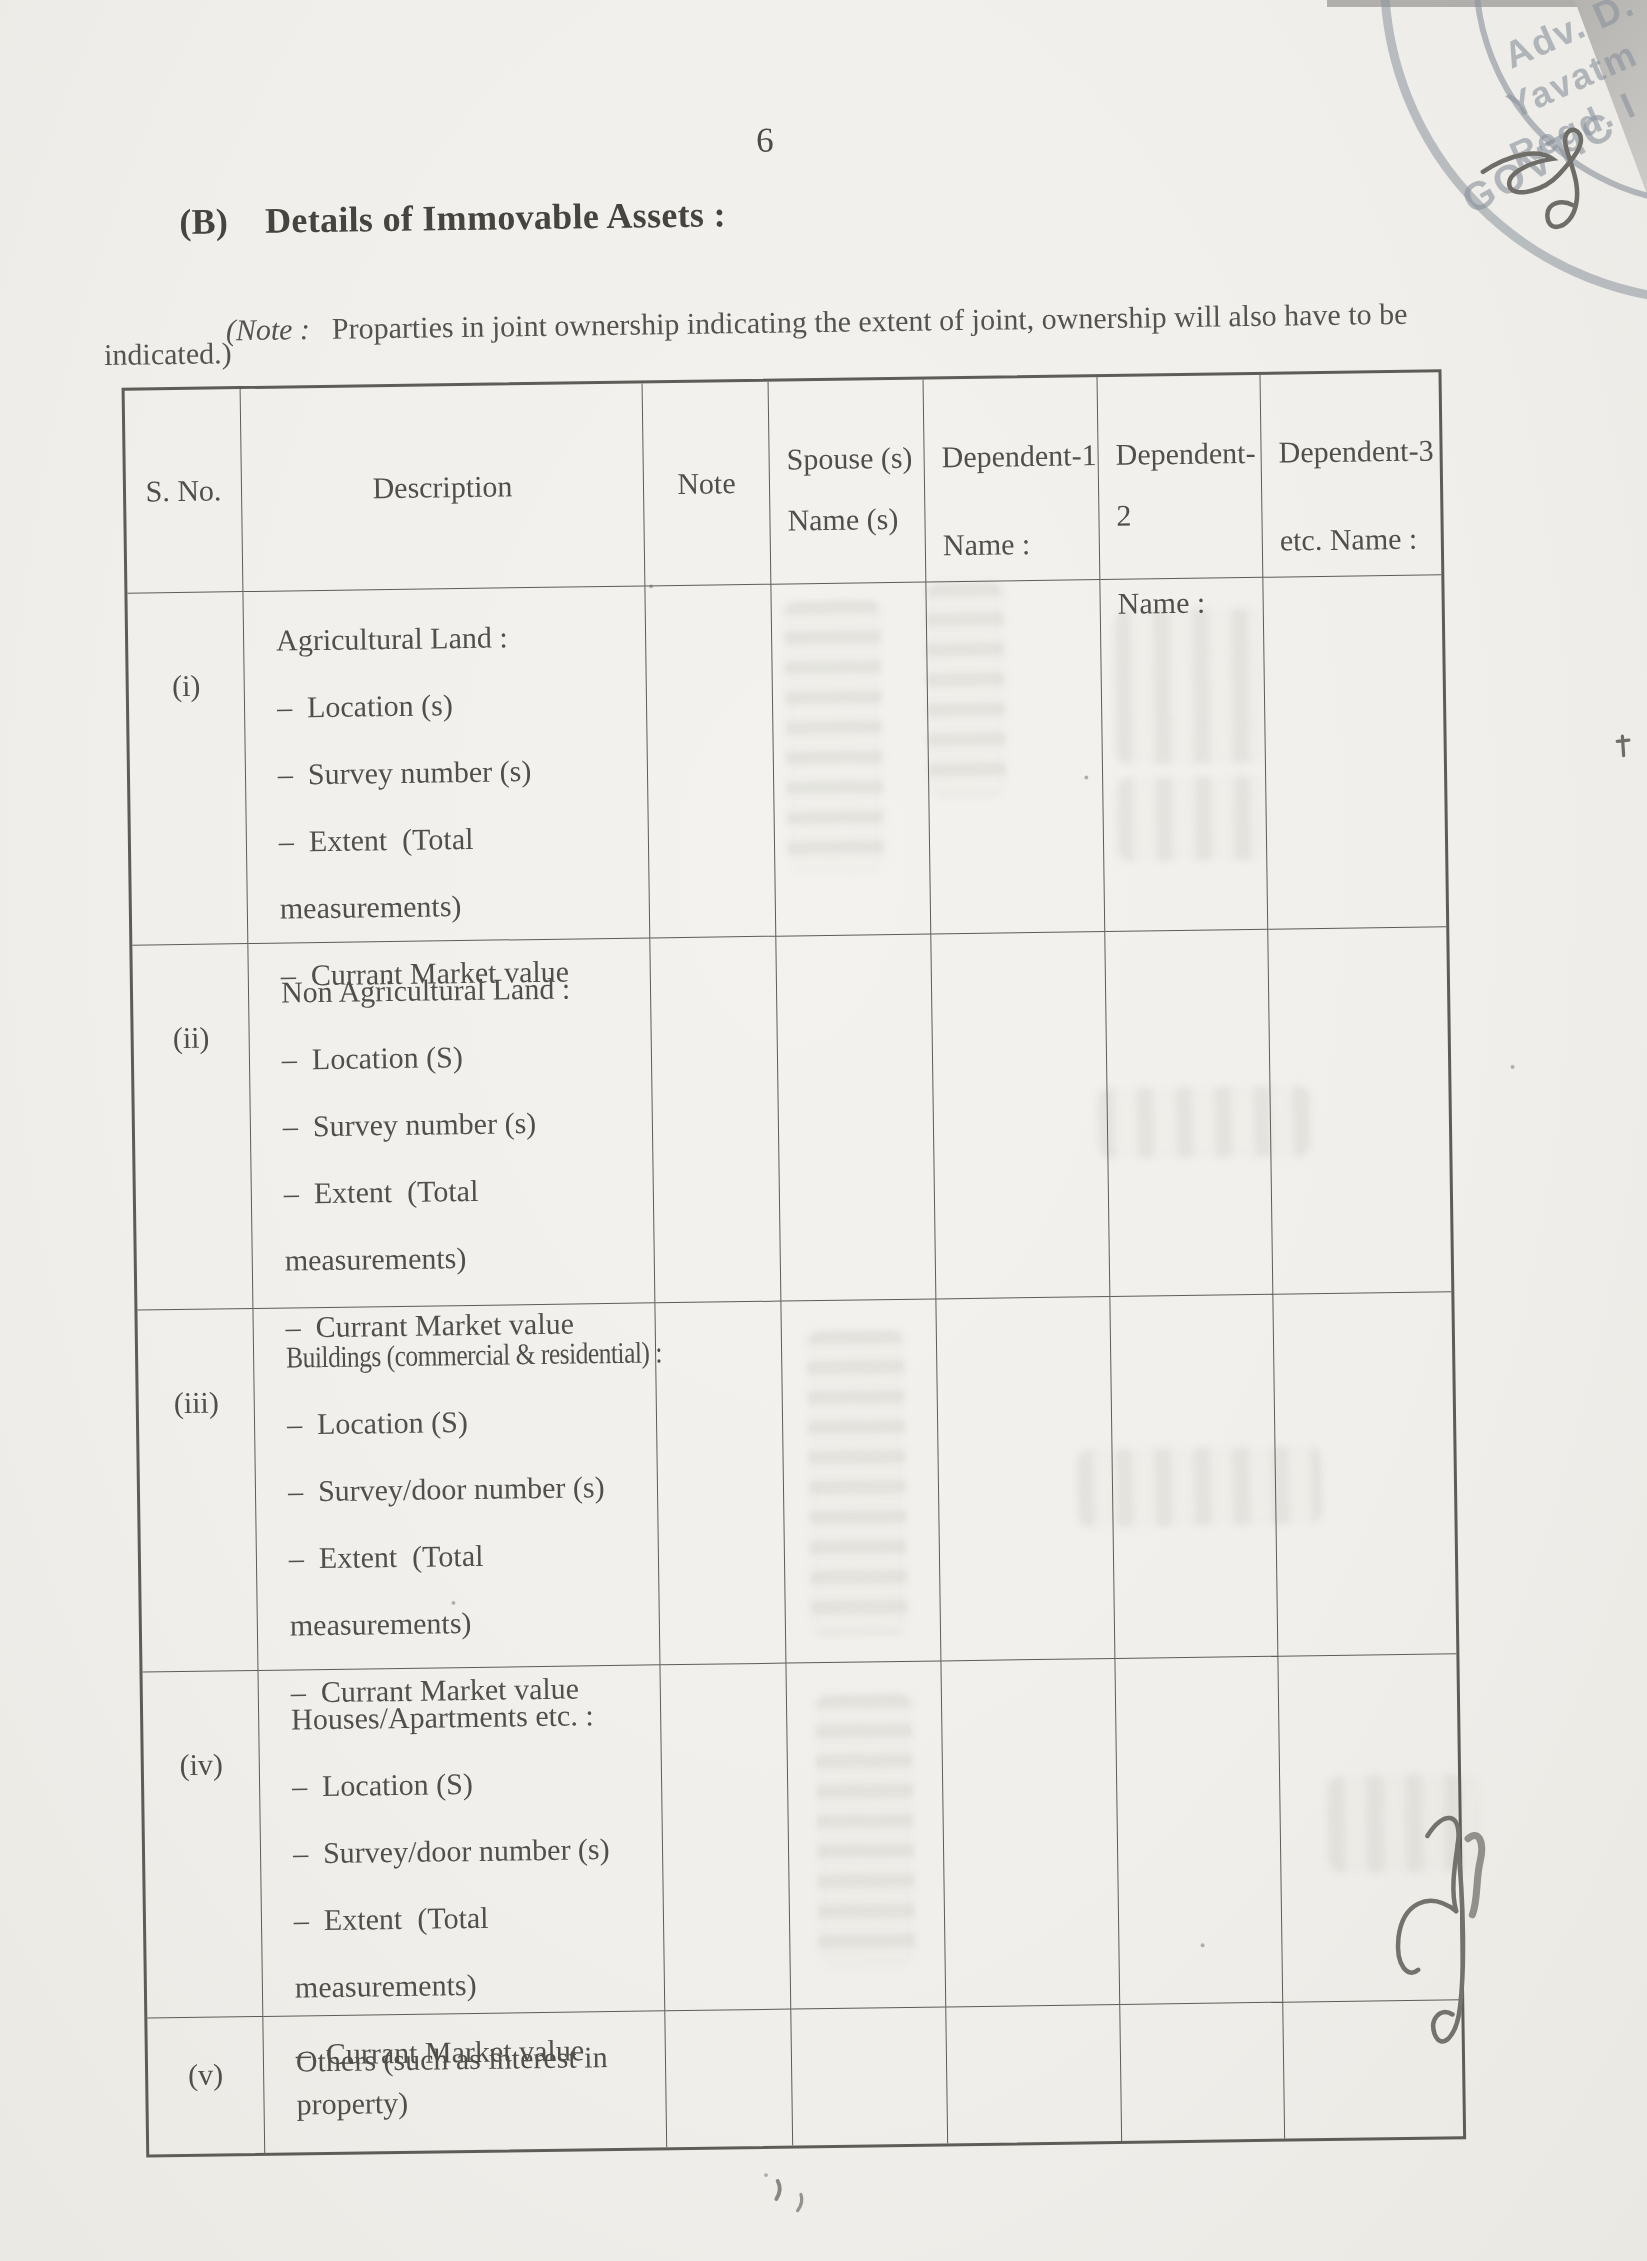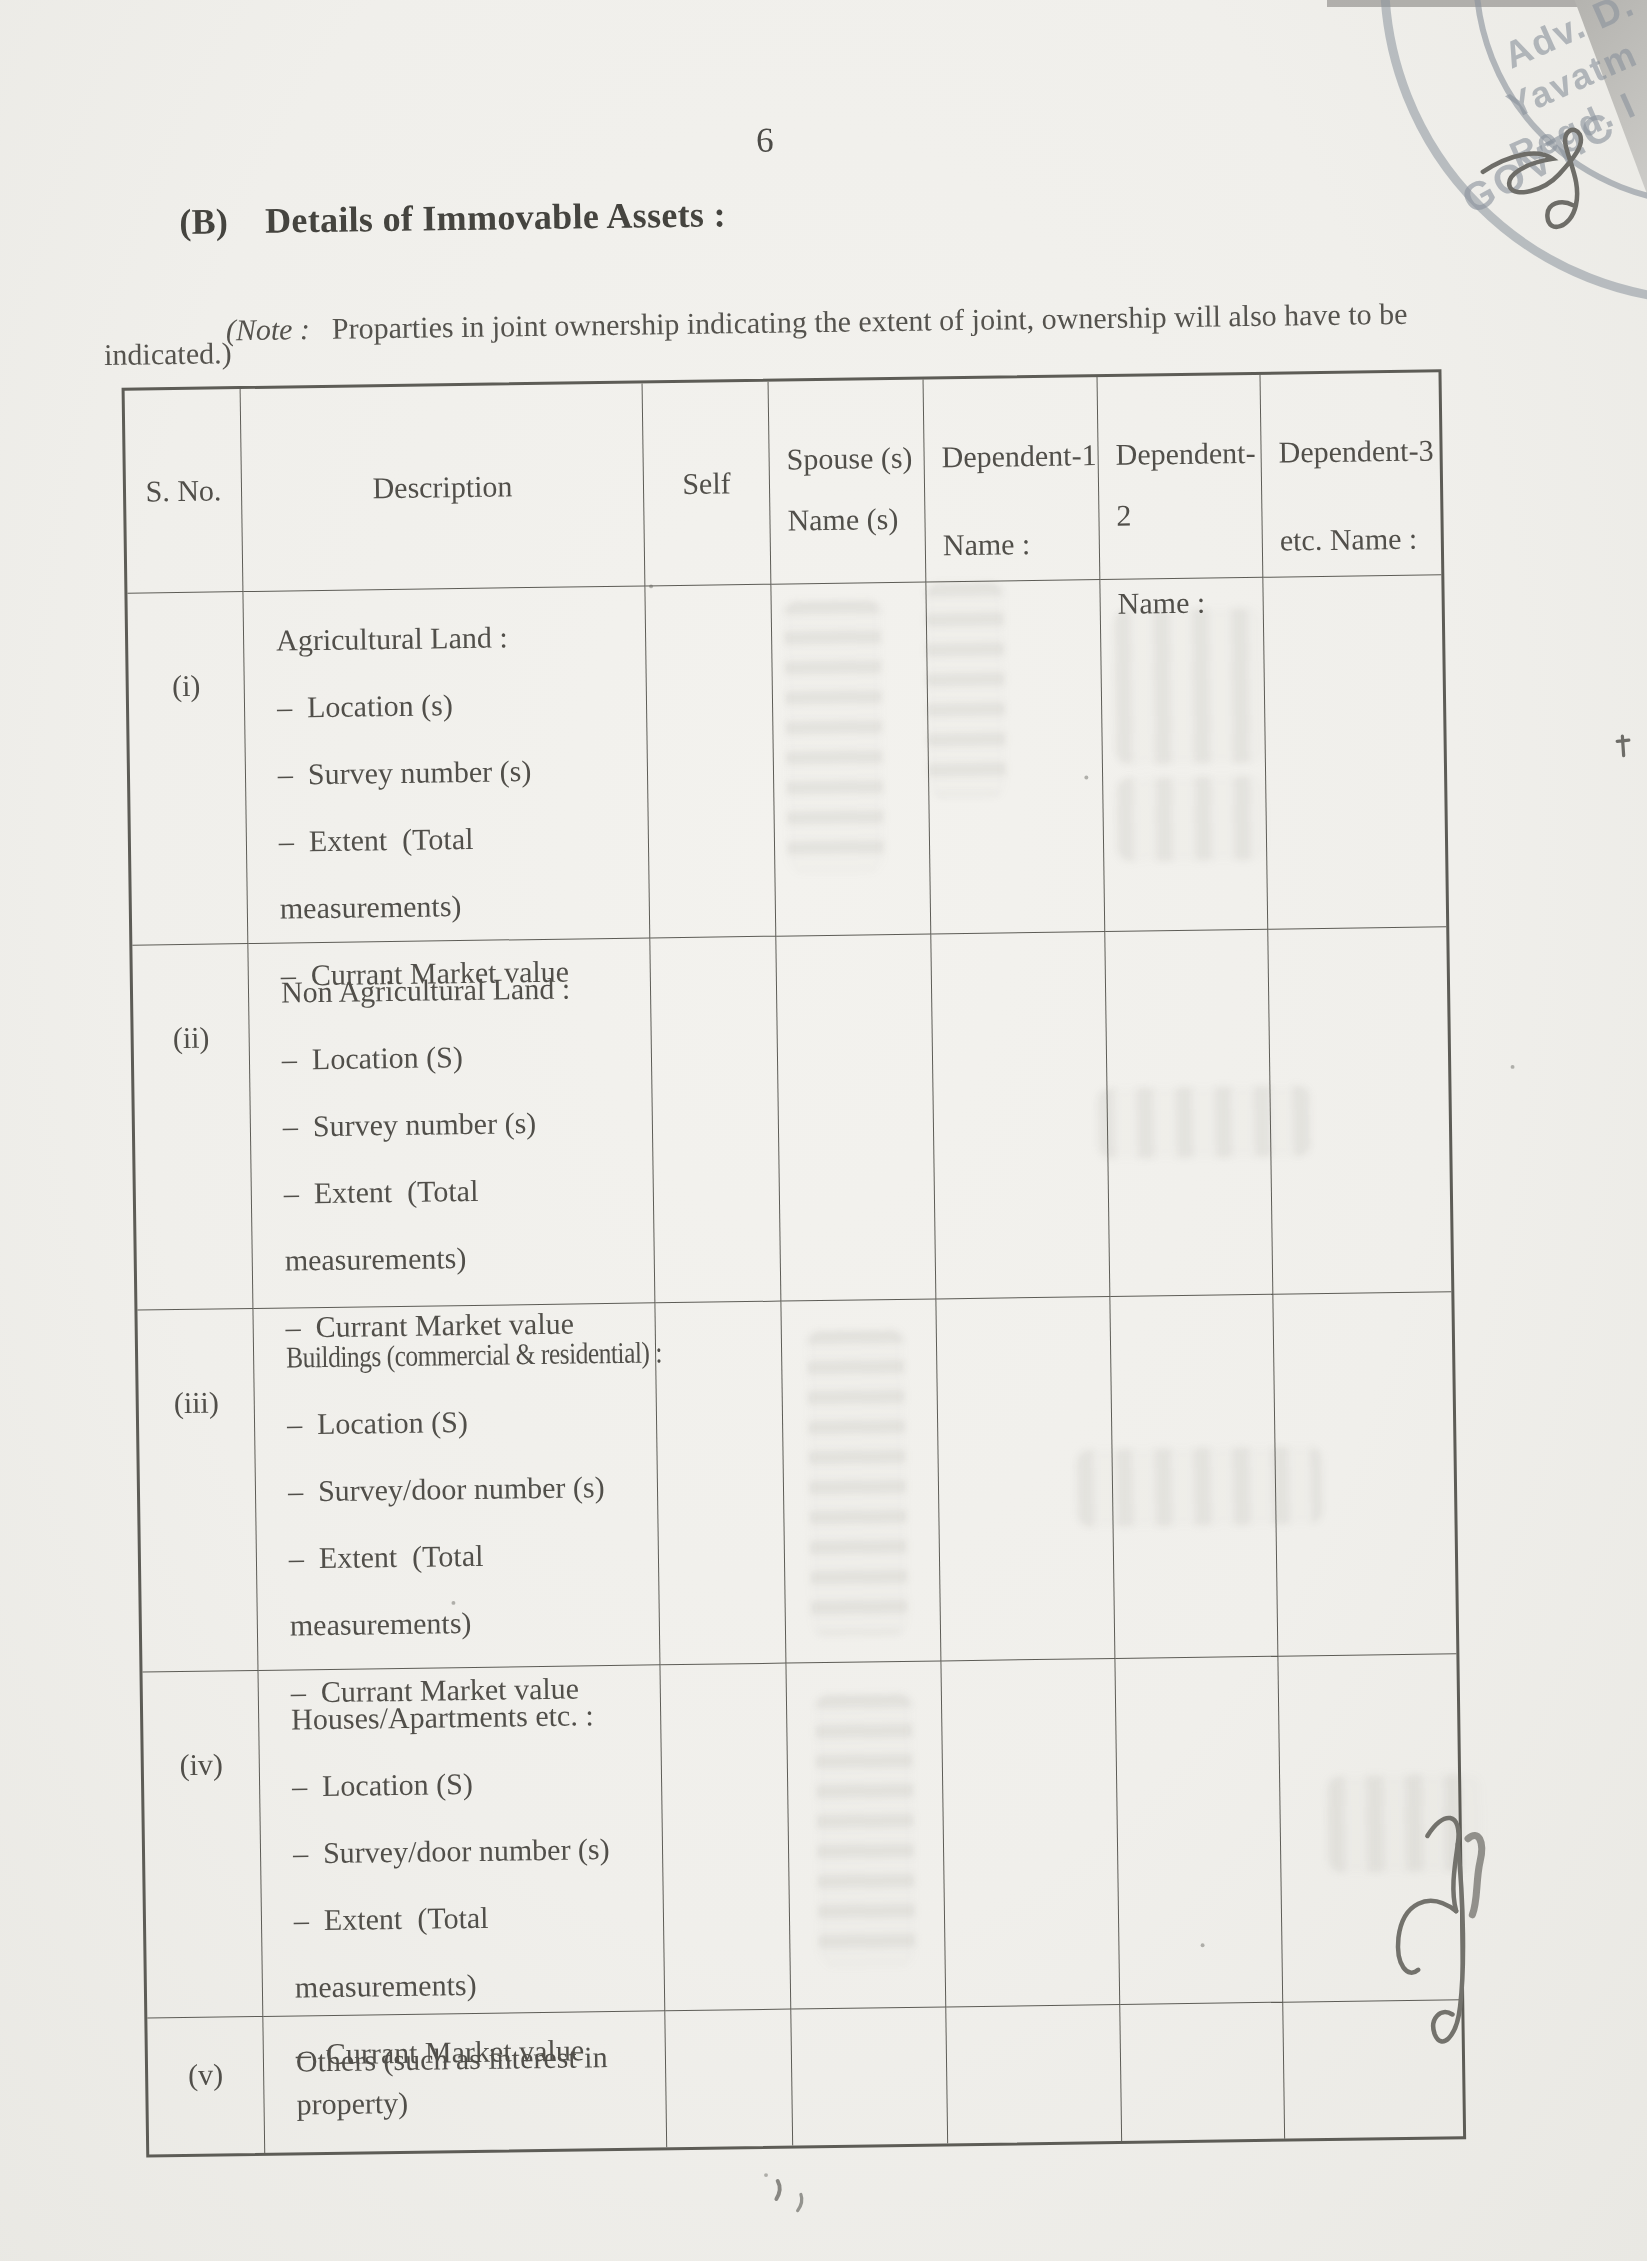--- a/index.html
+++ b/index.html
@@ -166,21 +166,21 @@
 
     <div class="table">
 
       <div class="cell h center">
           <span>S. No.</span>
         </div>
       <div class="cell h center">
           <span>Description</span>
         </div>
       <div class="cell h center">
-          <span>Self</span>
+          <span>Note</span>
         </div>
       <div class="cell h twolines">
         <div>Spouse (s)</div>
         <div>Name (s)</div>
       </div>
       <div class="cell h twolines dep">
         <div>Dependent-1</div>
         <div class="l2">Name :</div>
       </div>
       <div class="cell h twolines dep">

